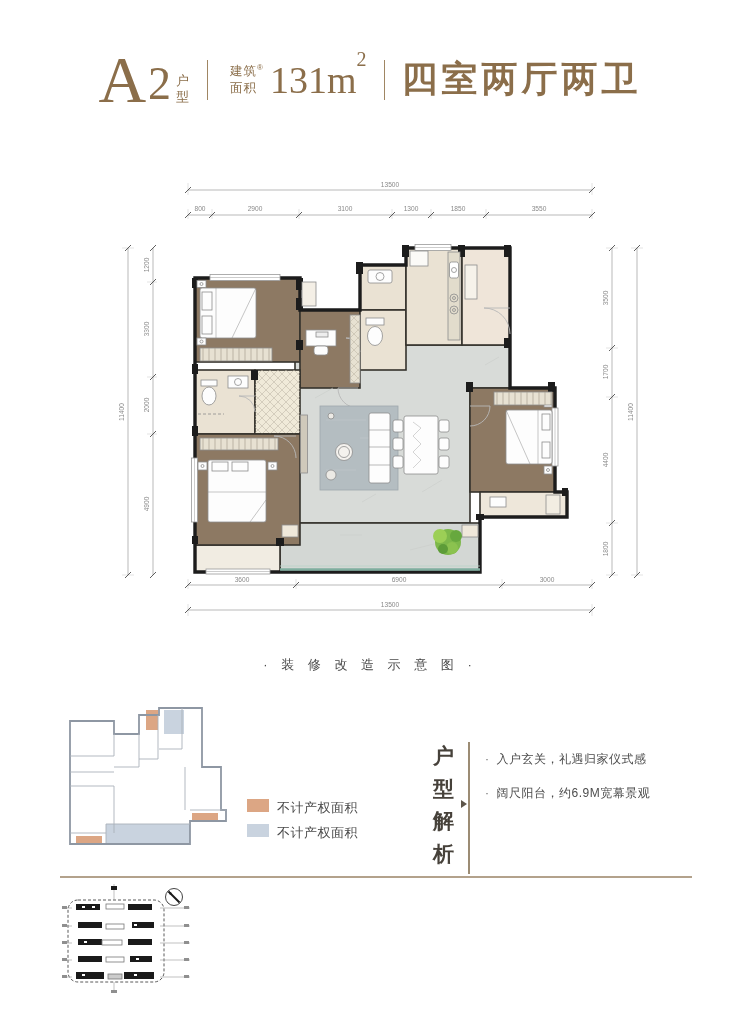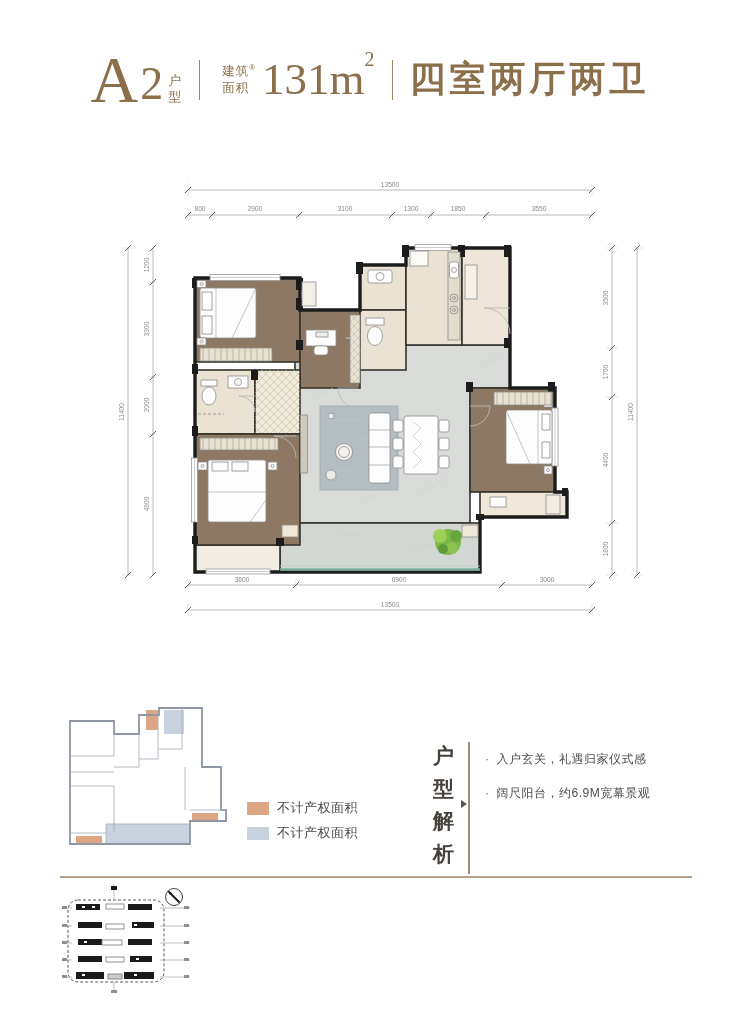--- a/index.html
+++ b/index.html
@@ -9,39 +9,39 @@
   
   .header{position:absolute;top:50px;left:0;right:0;display:flex;justify-content:center;
           align-items:center;color:#8b6e4a;}
   .h-A{font-family:"Liberation Serif",serif;font-size:66px;line-height:.9;}
   .h-2{font-family:"Liberation Serif",serif;font-size:46px;line-height:1;align-self:flex-end;margin:0 0 2px 2px;}
   .h-stack{display:flex;flex-direction:column;font-size:13px;line-height:1.2;margin-left:5px;
            align-self:flex-end;margin-bottom:5px;letter-spacing:1px;}
   .h-divider{width:1px;height:40px;background:#a08663;margin:0 17px;}
   .area-stack{font-size:12.5px;line-height:1.3;letter-spacing:1px;align-self:center;margin-bottom:0;justify-content:flex-end;}
   .area-stack sup{font-size:8px;}
-  .h-area{font-family:"Liberation Serif",serif;font-size:45px;line-height:1;margin-left:6px;}
+  .h-area{font-family:"Liberation Serif",serif;font-size:38px;line-height:1;margin-left:6px;}
   .h-sup{font-family:"Liberation Serif",serif;font-size:20px;position:relative;top:-20px;}
   .h-rooms{font-family:"Liberation Serif",serif;font-size:36px;font-weight:600;letter-spacing:4px;}
 
   
   .plan-wrap{position:absolute;left:110px;top:170px;width:545px;height:460px;}
   .plan-wrap svg{display:block;width:100%;height:100%;}
   .dim-text{font-family:"Liberation Sans",sans-serif;font-size:6.6px;fill:#8a8a8a;}
 
   
   .section-label{position:absolute;top:656px;left:0;width:100%;text-align:center;
                  font-size:13px;letter-spacing:5px;color:#4a4a4a;}
 
   
   .miniplan-wrap{position:absolute;left:40px;top:690px;width:205px;height:180px;}
 
   
   .legend{position:absolute;left:247px;top:799px;}
-  .legend-row{display:flex;align-items:center;margin-bottom:7px;}
+  .legend-row{display:flex;margin-bottom:7px;}
   .sw{display:inline-block;width:22px;height:13px;margin-right:8px;}
   .sw-orange{background:#dca684;}
   .sw-blue{background:#c9d3df;}
   .legend-label{font-size:13px;color:#4a4a4a;letter-spacing:.5px;}
 
   
   .analysis{position:absolute;left:433px;top:742px;display:flex;}
   .an-title{display:flex;flex-direction:column;justify-content:space-between;height:126px;
             font-size:21px;font-weight:700;color:#46413a;font-family:"Liberation Serif",serif;}
   .an-divider{width:2px;background:#9c8c74;height:132px;margin:0 15px 0 14px;position:relative;}
@@ -331,20 +331,21 @@
     <g stroke="none">
       <circle cx="338" cy="372" r="13" fill="#7db84a"></circle>
       <circle cx="330" cy="366" r="7" fill="#9ccf56"></circle>
       <circle cx="346" cy="366" r="6" fill="#67a83e"></circle>
       <circle cx="342" cy="378" r="6" fill="#8bc24f"></circle>
       <circle cx="333" cy="379" r="5" fill="#5d9c38"></circle>
     </g>
   </svg>
   </div>
 
+  <div class="section-label">· 装 修 改 造 示 意 图 ·</div>
 
   <div class="miniplan-wrap">
   <svg viewBox="0 0 205 180" xmlns="http://www.w3.org/2000/svg">
     <g stroke="none">
       <rect x="106" y="20" width="12" height="20" fill="#dca684"></rect>
       <rect x="36" y="146" width="26" height="7" fill="#dca684"></rect>
       <rect x="152" y="123" width="26" height="8" fill="#dca684"></rect>
       <rect x="124" y="20" width="20" height="24" fill="#c9d3df"></rect>
       <rect x="66" y="134" width="84" height="19" fill="#c9d3df"></rect>
     </g>

